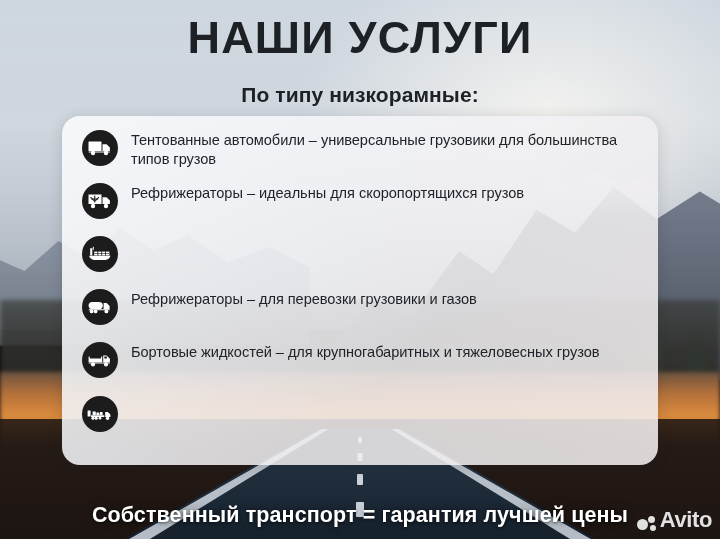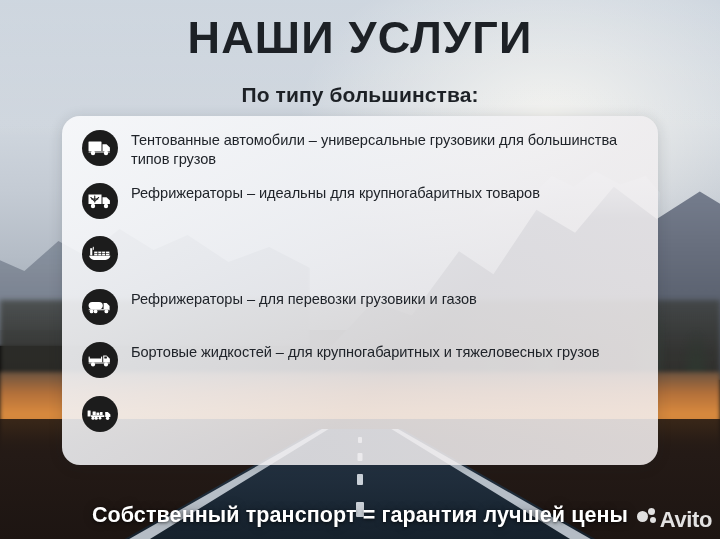--- a/index.html
+++ b/index.html
@@ -232,21 +232,21 @@
     text-shadow: 0 1px 3px rgba(0,0,0,.55), 0 0 10px rgba(0,0,0,.35);
     letter-spacing: .1px;
     margin-top: 21px;
   }
 
   
   .avito {
     position: absolute;
     right: 8px; bottom: 6px;
     display: flex;
-    align-items: flex-start;
+    align-items: flex-end;
     gap: 1px;
     opacity: .92;
   }
   .avito-dots {
     position: relative;
     width: 22px; height: 18px;
   }
   .avito-dots i {
     position: absolute;
     display: block;
@@ -283,21 +283,21 @@
     <div class="road-edge-l"></div>
     <div class="road-edge-r"></div>
     <div class="dash" style="bottom:96px;width:4px;height:6px;"></div>
     <div class="dash" style="bottom:78px;width:5px;height:8px;"></div>
     <div class="dash" style="bottom:54px;width:6px;height:11px;"></div>
     <div class="dash" style="bottom:22px;width:8px;height:15px;"></div>
     <div class="veil"></div>
   </div>
 
   <div class="title">НАШИ УСЛУГИ</div>
-  <div class="subtitle">По типу большинства:</div>
+  <div class="subtitle">По типу низкорамные:</div>
 
   <div class="card">
     <div class="list">
 
       <div class="row">
         <span class="badge">
           <svg width="24" height="16" viewBox="0 0 24 16" fill="#fff" aria-hidden="true">
             <rect x="0.5" y="1.5" width="13" height="9.5" rx="0.6"></rect>
             <path d="M14.5 4.2h4.0l3.4 3.3v3.5h-7.4z"></path>
             <circle cx="5" cy="13" r="2.2"></circle>
@@ -319,21 +319,21 @@
               <circle cx="18" cy="13" r="2.2"></circle>
             <g fill="#1c1c1c">
               <rect x="6.2" y="2.6" width="1.1" height="7" rx="0.5"></rect>
               <rect x="3.2" y="5.5" width="7.1" height="1.1" rx="0.5"></rect>
               <rect x="3.9" y="3.3" width="1.0" height="5.5" rx="0.5" transform="rotate(-45 4.4 6.05)"></rect>
               <rect x="8.6" y="3.3" width="1.0" height="5.5" rx="0.5" transform="rotate(45 9.1 6.05)"></rect>
             </g>
           </svg>
         </span>
         <div class="row-text">
-          <b>Рефрижераторы</b><span class="dash-sep"> – </span><span>идеальны для крупногабаритных товаров</span>
+          <b>Рефрижераторы</b><span class="dash-sep"> – </span><span>идеальны для скоропортящихся грузов</span>
         </div>
       </div>
 
       <div class="row">
         <span class="badge">
           <svg width="24" height="16" viewBox="0 0 24 16" fill="#fff" aria-hidden="true">
             <path d="M1 9.8h21.5c-.9 2.6-2.6 4.1-5 4.1H5.9C3.8 13.9 1.9 12.4 1 9.8z"></path>
             <rect x="2.2" y="2.2" width="2.1" height="7.2"></rect>
             <rect x="4.8" y="0.8" width="1.0" height="3.0"></rect>
             <rect x="6.2" y="5.6" width="3.4" height="3.8"></rect>

